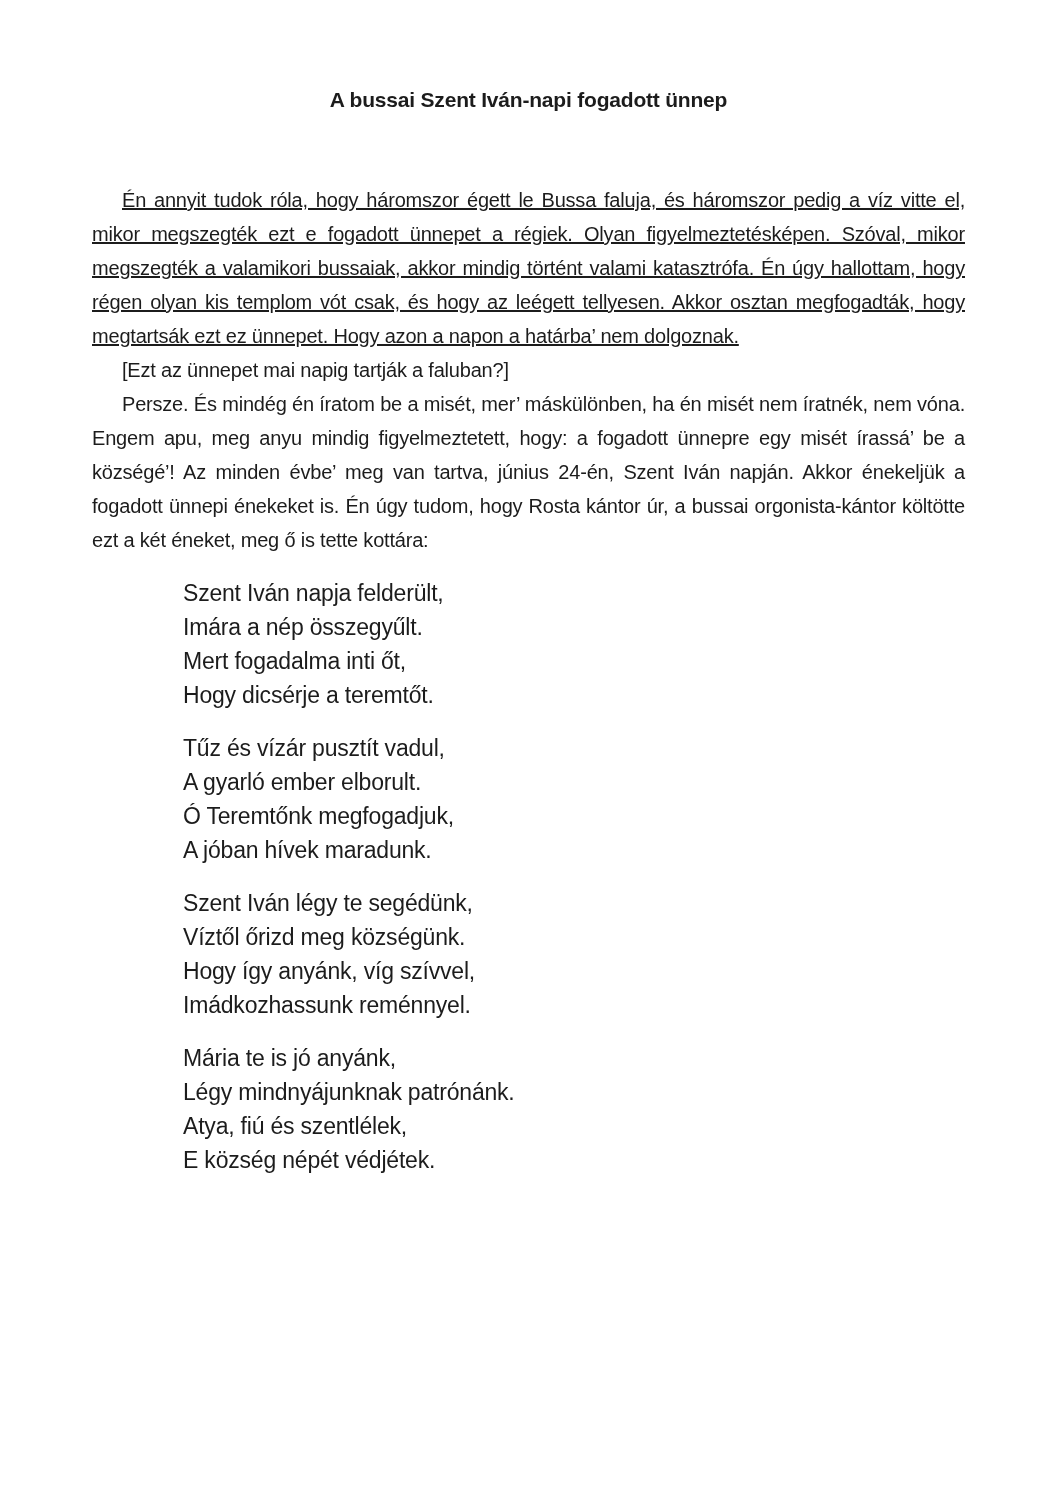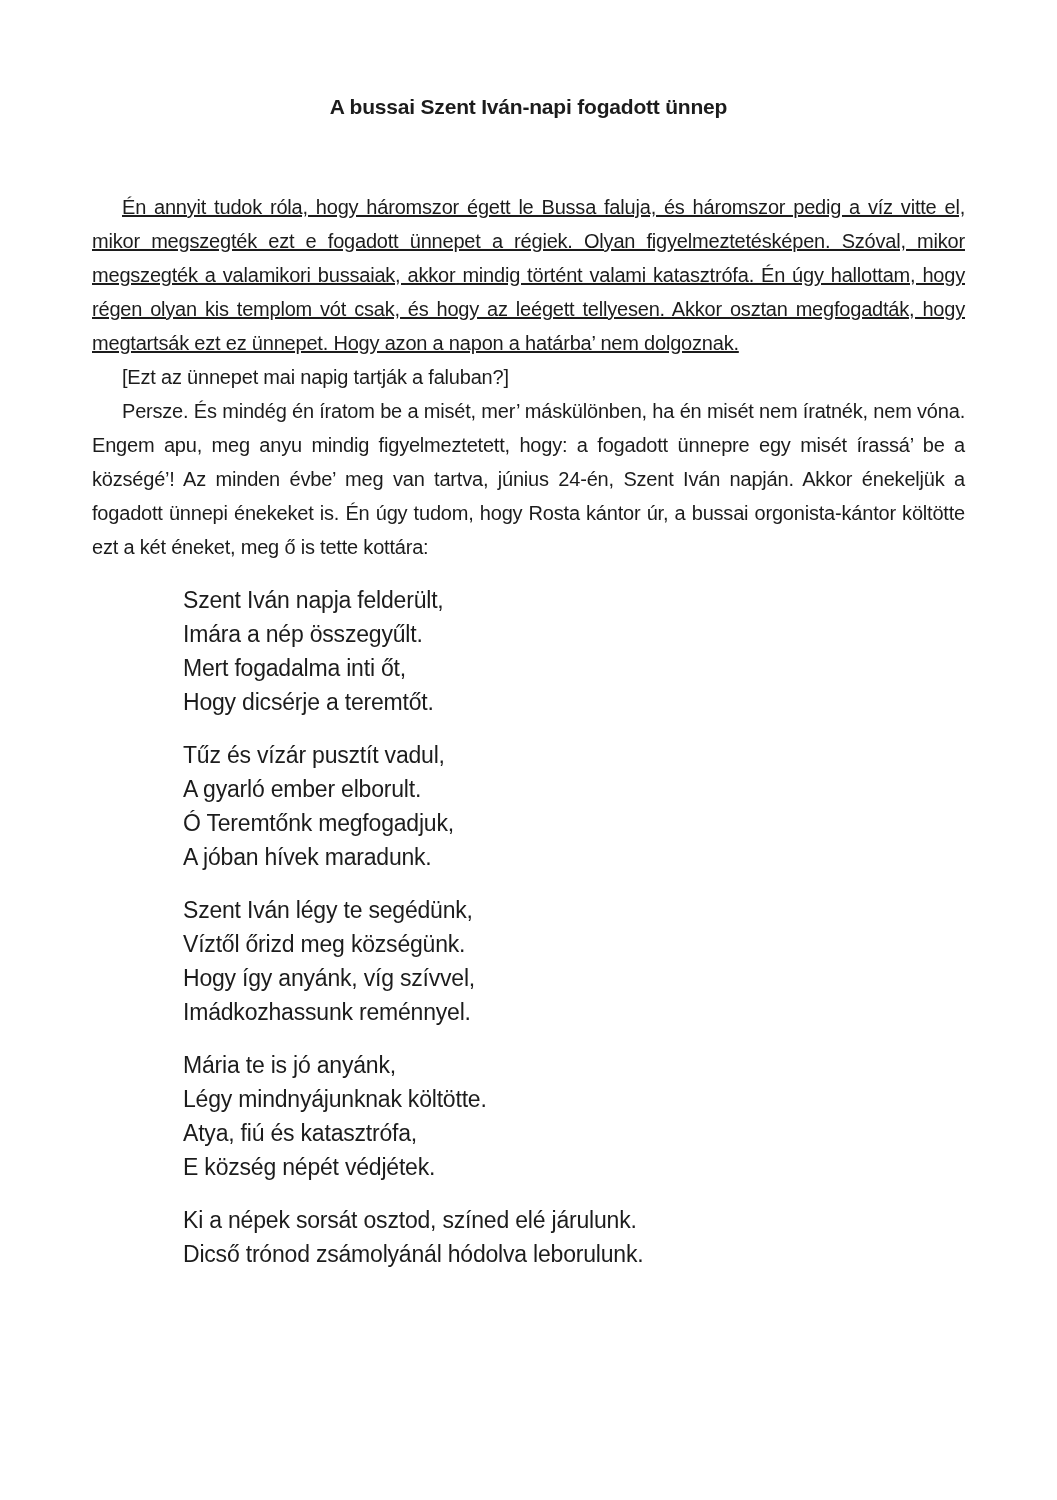--- a/index.html
+++ b/index.html
@@ -9,21 +9,21 @@
   }
   body {
     width: 1057px;
     height: 1500px;
     overflow: hidden;
     font-family: "Liberation Sans", "DejaVu Sans", sans-serif;
     color: #1c1c1c;
   }
   .page {
     width: 873px;
-    margin: 8px auto;
+    margin: 1px auto;
     padding-top: 86px;
   }
   .title {
     margin: 0;
     font-size: 21px;
     line-height: 26px;
     font-weight: 700;
     text-align: center;
     letter-spacing: -0.2px;
   }
@@ -82,23 +82,19 @@
 
   <div class="stanza">
     <div class="verse-line">Szent Iván légy te segédünk,</div>
     <div class="verse-line">Víztől őrizd meg községünk.</div>
     <div class="verse-line">Hogy így anyánk, víg szívvel,</div>
     <div class="verse-line">Imádkozhassunk reménnyel.</div>
   </div>
 
   <div class="stanza">
     <div class="verse-line">Mária te is jó anyánk,</div>
-    <div class="verse-line">Légy mindnyájunknak költötte.</div>
-    <div class="verse-line">Atya, fiú és katasztrófa,</div>
+    <div class="verse-line">Légy mindnyájunknak patrónánk.</div>
+    <div class="verse-line">Atya, fiú és szentlélek,</div>
     <div class="verse-line">E község népét védjétek.</div>
   </div>
 
-  <div class="stanza">
-    <div class="verse-line">Ki a népek sorsát osztod, színed elé járulunk.</div>
-    <div class="verse-line">Dicső trónod zsámolyánál hódolva leborulunk.</div>
-  </div>
 
 </div>
 
 </body></html>

